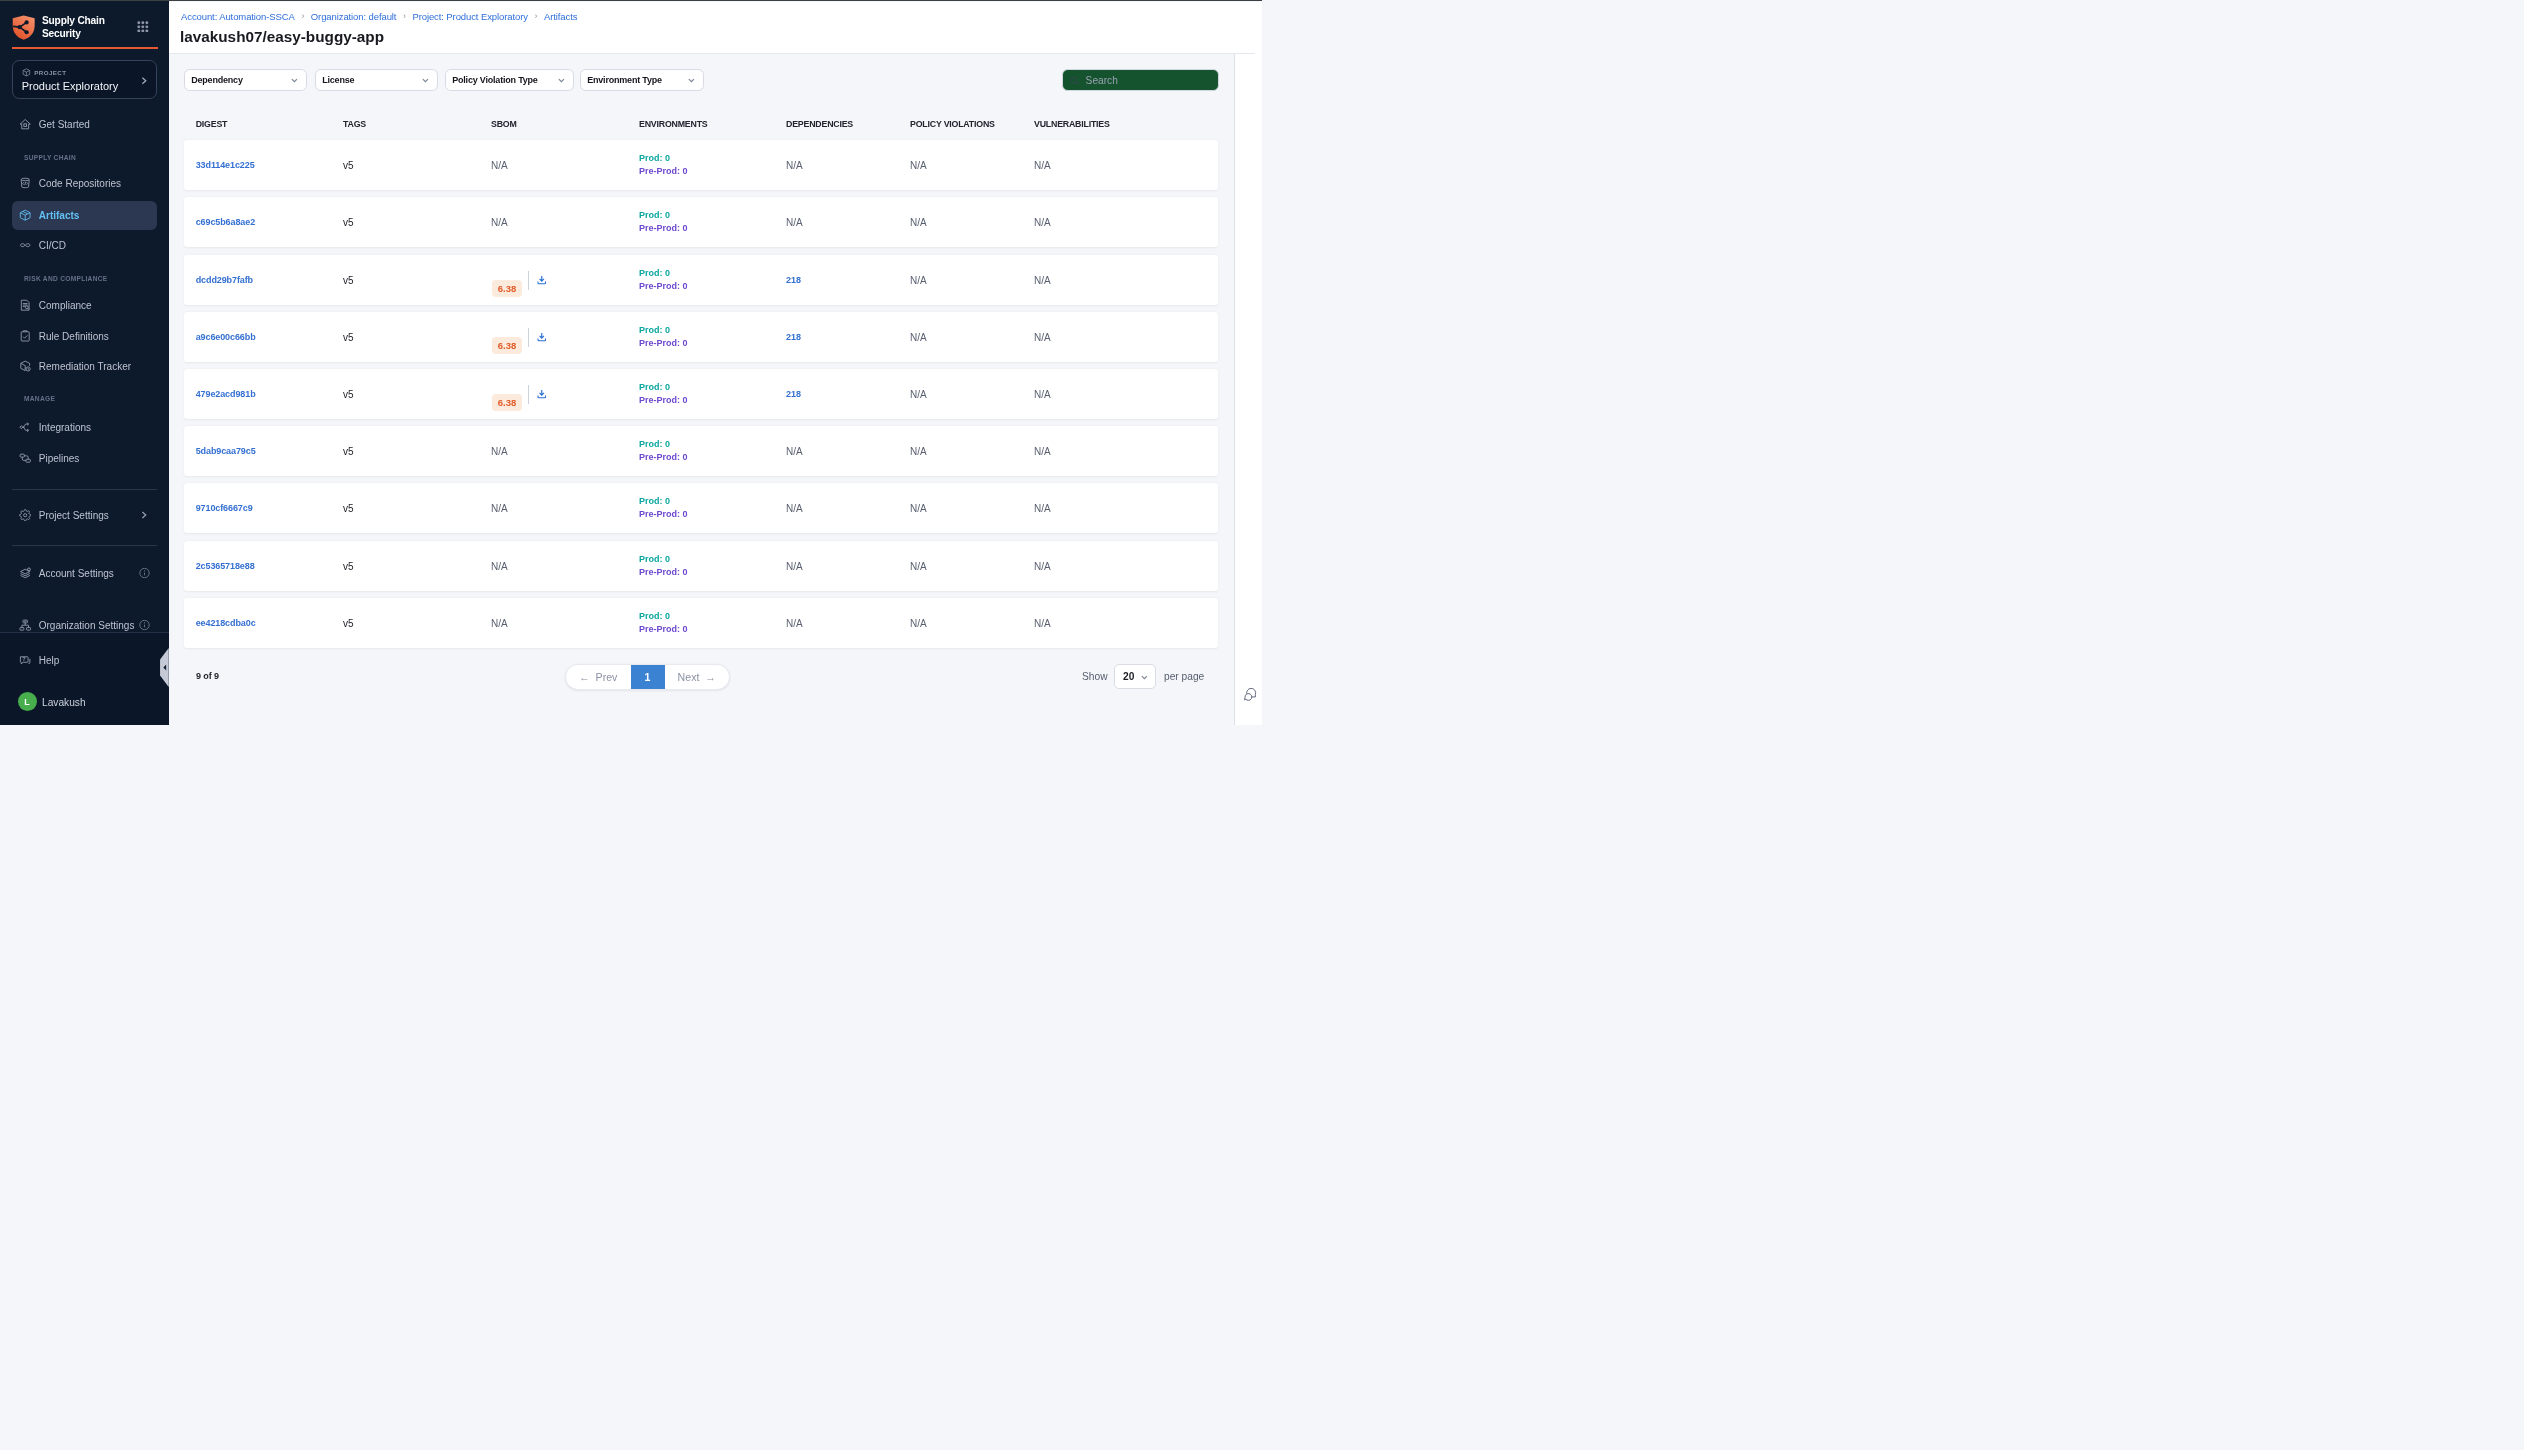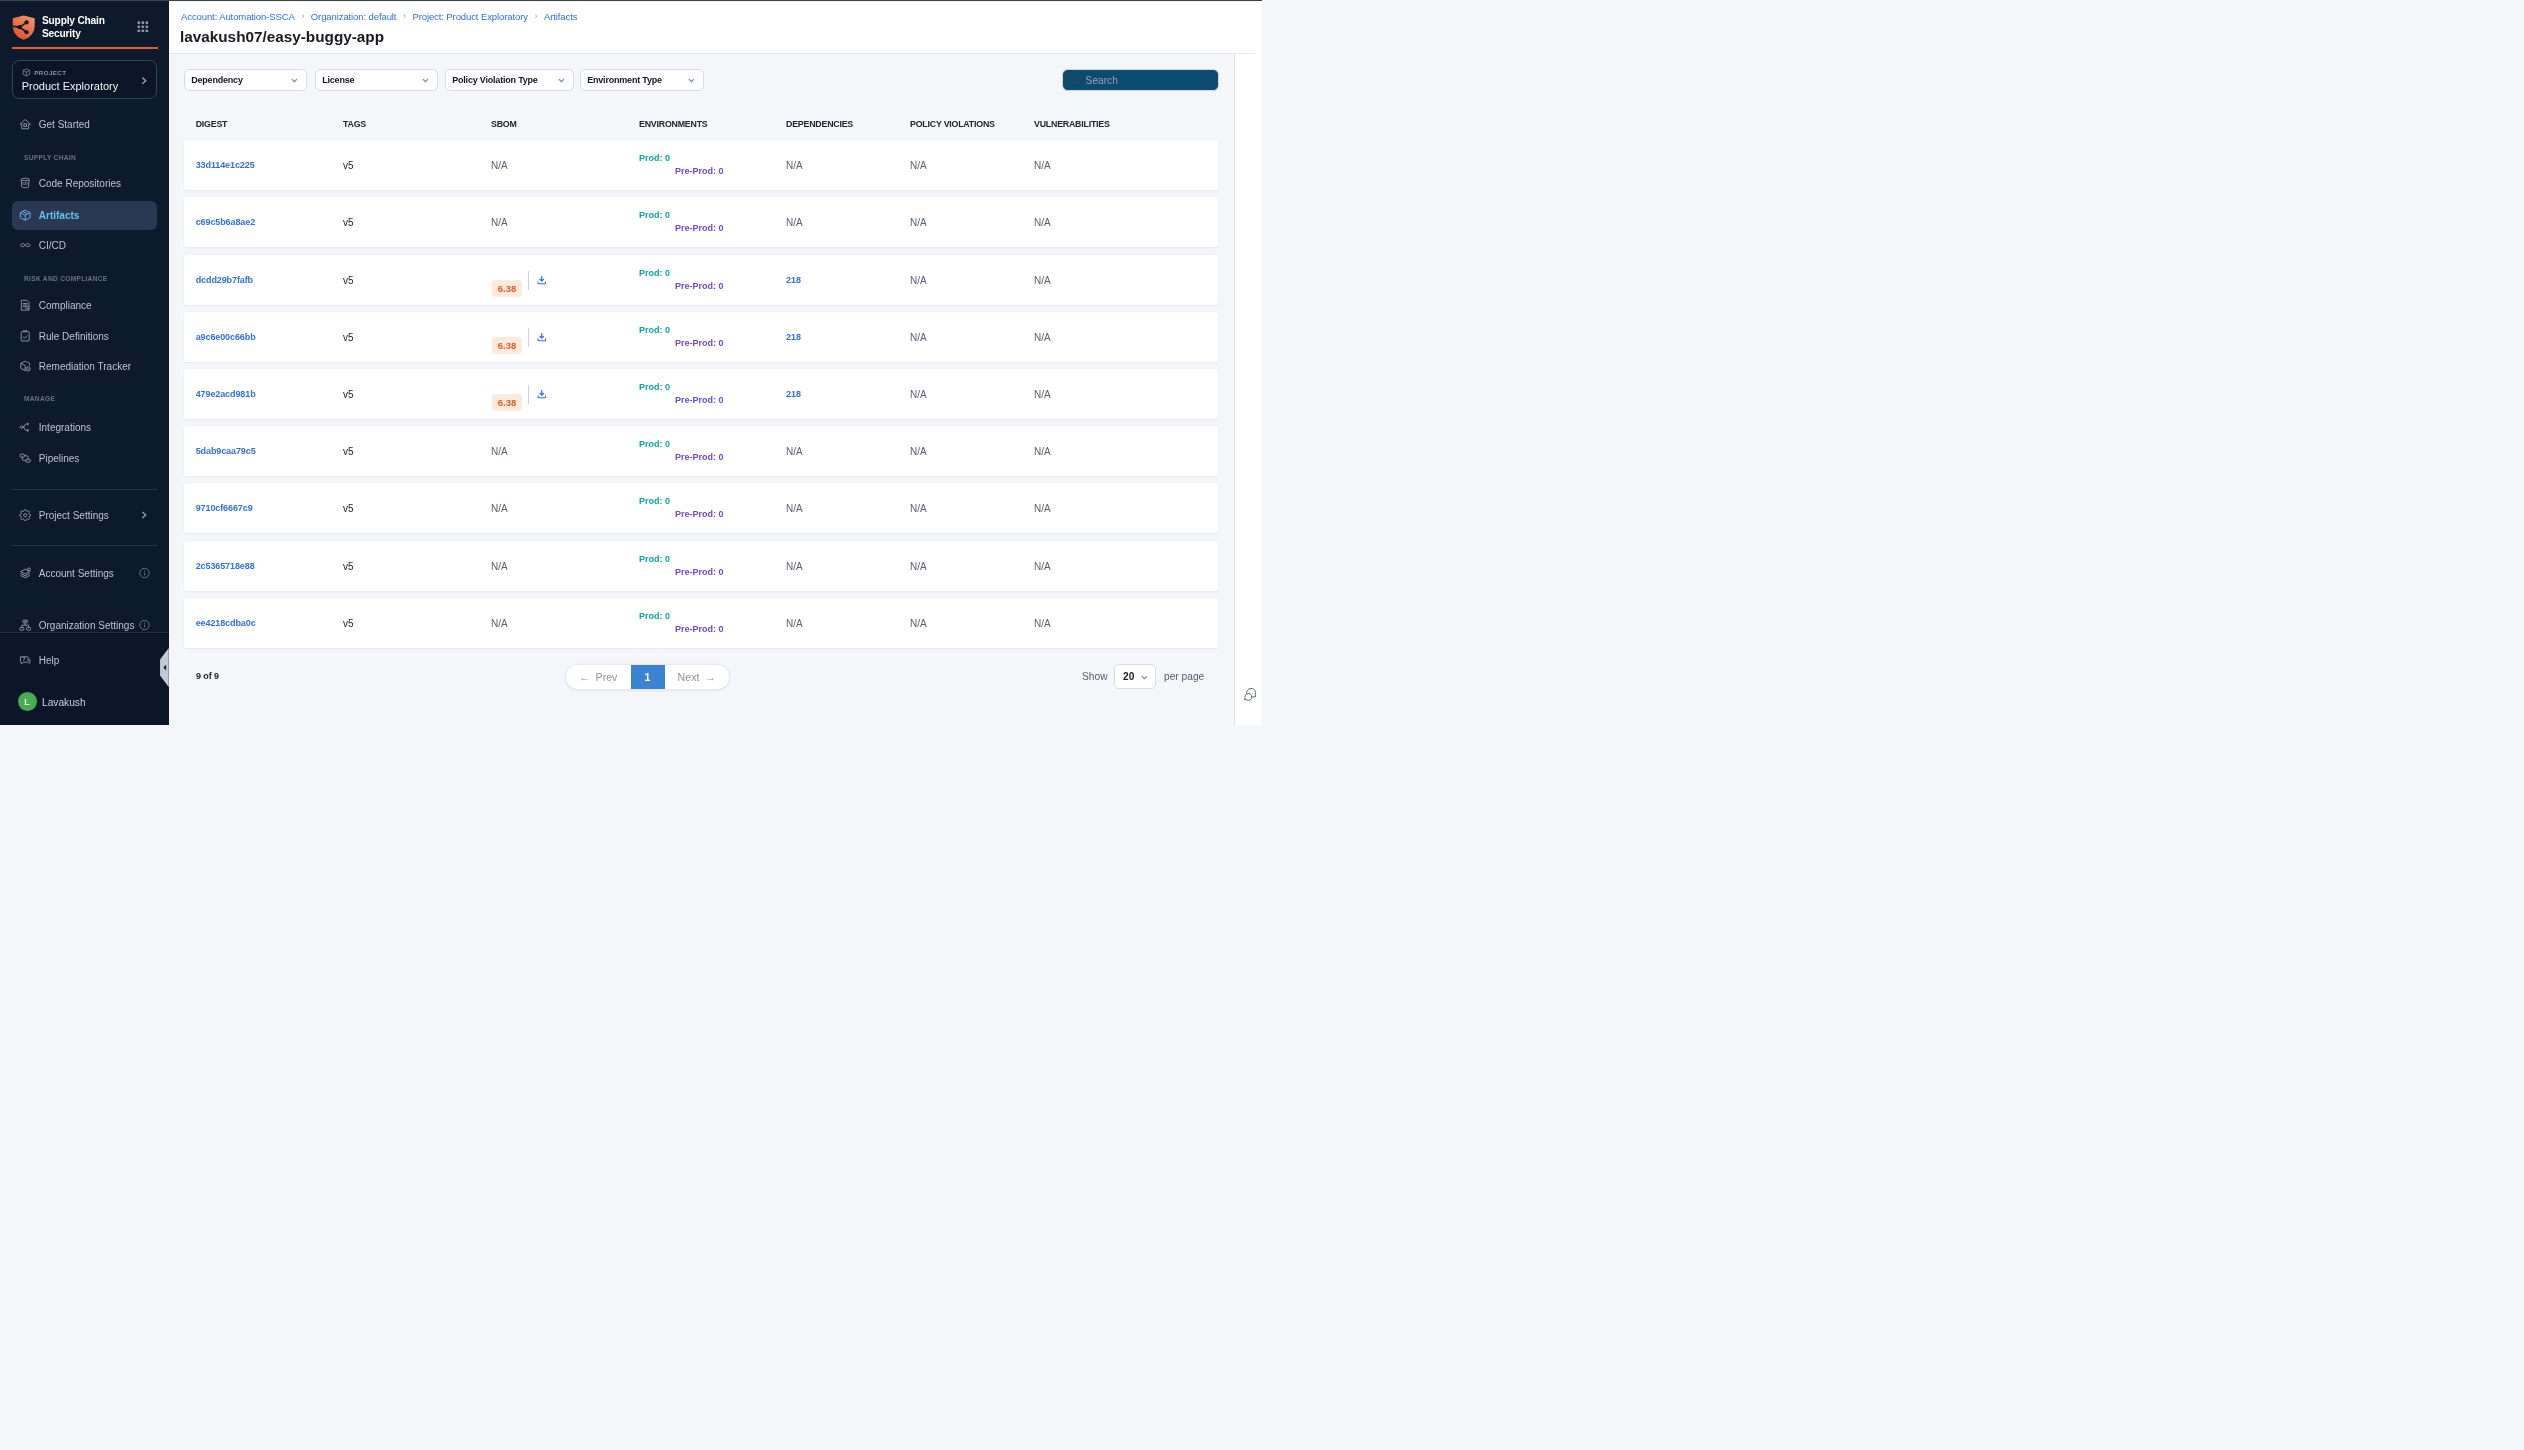--- a/index.html
+++ b/index.html
@@ -34,34 +34,34 @@
 .header { position:absolute; left:162px; top:1.5px; width:1093px; height:52px; background:#fff; border-bottom:0.7px solid #e5e7ee; z-index:5; }
 .crumbs { position:absolute; left:19px; top:9.5px; font-size:9.5px; letter-spacing:-0.1px; color:#2e6fdb; white-space:nowrap; }
 .crumbs .sep { color:#8f96a8; font-size:8.8px; padding:0 6.6px; position:relative; top:-0.7px; }
 .pagetitle { position:absolute; left:18px; top:26px; font-size:15.3px; font-weight:bold; color:#191a20; }
 
 .gutter { position:absolute; left:1234px; top:1.5px; width:29px; height:724px; background:#fff; border-left:0.7px solid #dfe1e9; z-index:4; }
 
 
 .dd { position:absolute; top:69px; height:22px; background:#fff; border:0.7px solid #d8dbe4; border-radius:5.8px; display:flex; align-items:center; font-size:9px; letter-spacing:-0.2px; font-weight:bold; color:#14151c; padding-left:6.2px; }
 .dd .cv { position:absolute; right:7.3px; }
-.search { position:absolute; left:1062px; top:69px; width:157px; height:22px; background:#0c4a6e; border:0.7px solid #d3d7e0; border-radius:5.8px; }
+.search { position:absolute; left:1062px; top:69px; width:157px; height:22px; background:#14532d; border:0.7px solid #d3d7e0; border-radius:5.8px; }
 .search .mag { position:absolute; left:7px; top:5.8px; }
 .search .ph { position:absolute; left:22.6px; top:5.1px; color:#9aa2b5; font-size:10.2px; }
 
 
 .thead { position:absolute; top:119px; left:184px; width:1034px; height:12.4px; }
 .th { position:absolute; top:0; font-size:8.8px; font-weight:bold; color:#22242f; letter-spacing:-0.2px; }
 .row { position:absolute; left:184px; width:1034px; height:50px; background:#fff; border-radius:2.9px; box-shadow:0 0.7px 2.2px rgba(45,50,70,.07); }
 .cell { position:absolute; top:0; height:50px; display:flex; align-items:center; font-size:10px; color:#1c1d24; }
 .c-digest { color:#3470d2; font-weight:bold; font-size:9px; letter-spacing:-0.1px; }
 .na { color:#596070;text-align:center; }
 .envs { flex-direction:column; align-items:flex-start; justify-content:center; font-size:9px; font-weight:bold; line-height:13px; }
 .prod { color:#0ba7a0; }
-.preprod { color:#6c48cf;margin-left:36px; }
+.preprod { color:#6c48cf; }
 .c218 { color:#3470d2; font-weight:bold; font-size:9px; }
 .badge { width:30px; height:17px; background:#fcebdc; border-radius:3.7px; color:#e05a28; font-size:9.5px; font-weight:bold; display:flex; align-items:center; justify-content:center;margin-top:16px; }
 .vline { width:0.7px; height:19px; background:#ccd1de; margin-left:5.8px; margin-right:8.8px; }
 
 
 .count { position:absolute; left:196px; top:671px; font-size:9px; letter-spacing:-0.1px; font-weight:bold; color:#24252e; }
 .pill { position:absolute; left:565px; top:664px; width:165px; height:26px; background:#fff; border-radius:13px; border:0.4px solid #e8eaf0; box-shadow:0 0.7px 2.2px rgba(45,50,70,.1); overflow:hidden; display:flex; }
 .pseg { flex:1; display:flex; align-items:center; justify-content:center; color:#8b91a3; font-size:10.6px; }
 .pone { width:34px; flex:none; background:#3b82d2; color:#fff; font-size:10.6px; font-weight:bold; display:flex; align-items:center; justify-content:center; }
 .showlbl { position:absolute; left:1082px; top:671px; font-size:10.2px; color:#565d6f; }

